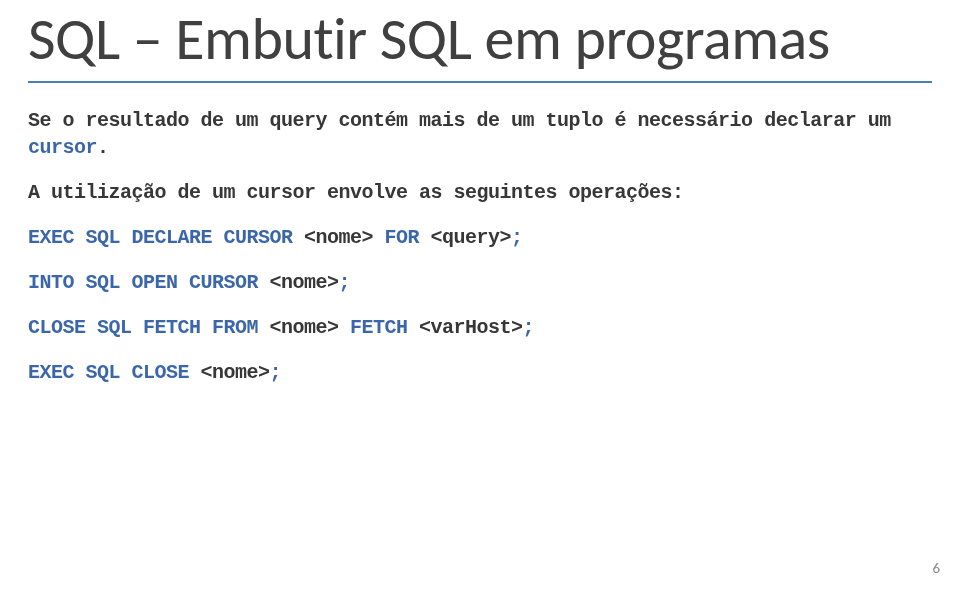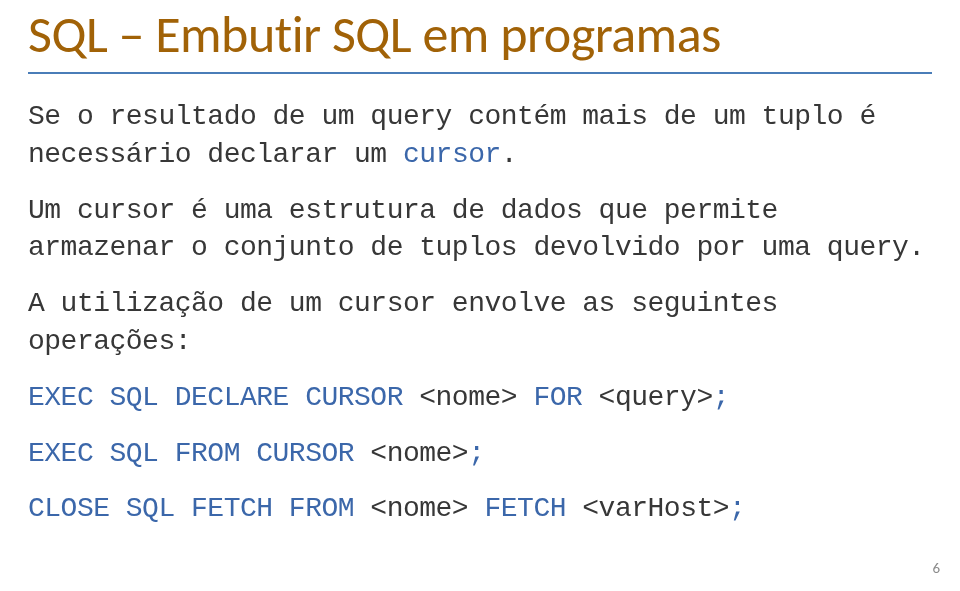--- a/index.html
+++ b/index.html
@@ -13,34 +13,34 @@
   }
   .slide {
     position: relative;
     width: 960px;
     height: 591px;
     padding: 0 28px;
     box-sizing: border-box;
   }
   .title {
     font-family: Calibri, "Segoe UI", Arial, sans-serif;
-    font-size: 52px;
+    font-size: 60px;
     font-weight: 400;
-    color: #a16207;
+    color: #404040;
     margin: 0;
     padding-top: 2px;
     padding-bottom: 6px;
     border-bottom: 2px solid #4a7db8;
     letter-spacing: -0.5px;
   }
   .body {
     margin-top: 24px;
-    font-size: 28px;
+    font-size: 20px;
     color: #373737;
-    font-weight: normal;
+    font-weight: bold;
     line-height: 1.35;
     letter-spacing: -0.5px;
   }
   .para {
     margin-bottom: 18px;
   }
   .blue {
     color: #3b67aa;
   }
   .ops {
@@ -64,38 +64,40 @@
 <div class="slide">
 
   <h1 class="title">SQL – Embutir SQL em programas</h1>
 
   <div class="body">
 
     <div class="para">
       <span>Se o resultado de um query contém mais de um tuplo é necessário declarar um </span><span class="blue">cursor</span><span>.</span>
     </div>
 
-    <div class="para">Um cursor é uma estrutura de dados que permite armazenar o conjunto de tuplos devolvido por uma query.</div>
 
     <div class="para">A utilização de um cursor envolve as seguintes operações:</div>
 
     <div class="ops">
 
       <div class="op-line">
         <span class="blue">EXEC SQL DECLARE CURSOR </span><span>&lt;nome&gt;</span><span class="blue"> FOR </span><span>&lt;query&gt;</span><span class="blue">;</span>
       </div>
 
       <div class="op-line">
-        <span class="blue">EXEC SQL FROM CURSOR </span><span>&lt;nome&gt;</span><span class="blue">;</span>
+        <span class="blue">INTO SQL OPEN CURSOR </span><span>&lt;nome&gt;</span><span class="blue">;</span>
       </div>
 
       <div class="op-line">
         <span class="blue">CLOSE SQL FETCH FROM </span><span>&lt;nome&gt;</span><span class="blue"> FETCH </span><span>&lt;varHost&gt;</span><span class="blue">;</span>
       </div>
 
+      <div class="op-line">
+        <span class="blue">EXEC SQL CLOSE </span><span>&lt;nome&gt;</span><span class="blue">;</span>
+      </div>
 
     </div>
 
   </div>
 
   <div class="page-num">6</div>
 
 </div>
 
 </body></html>

